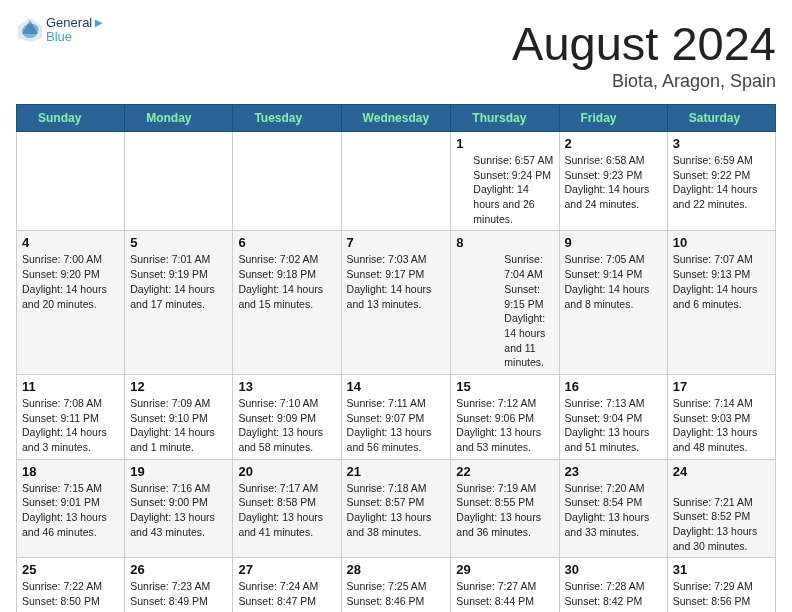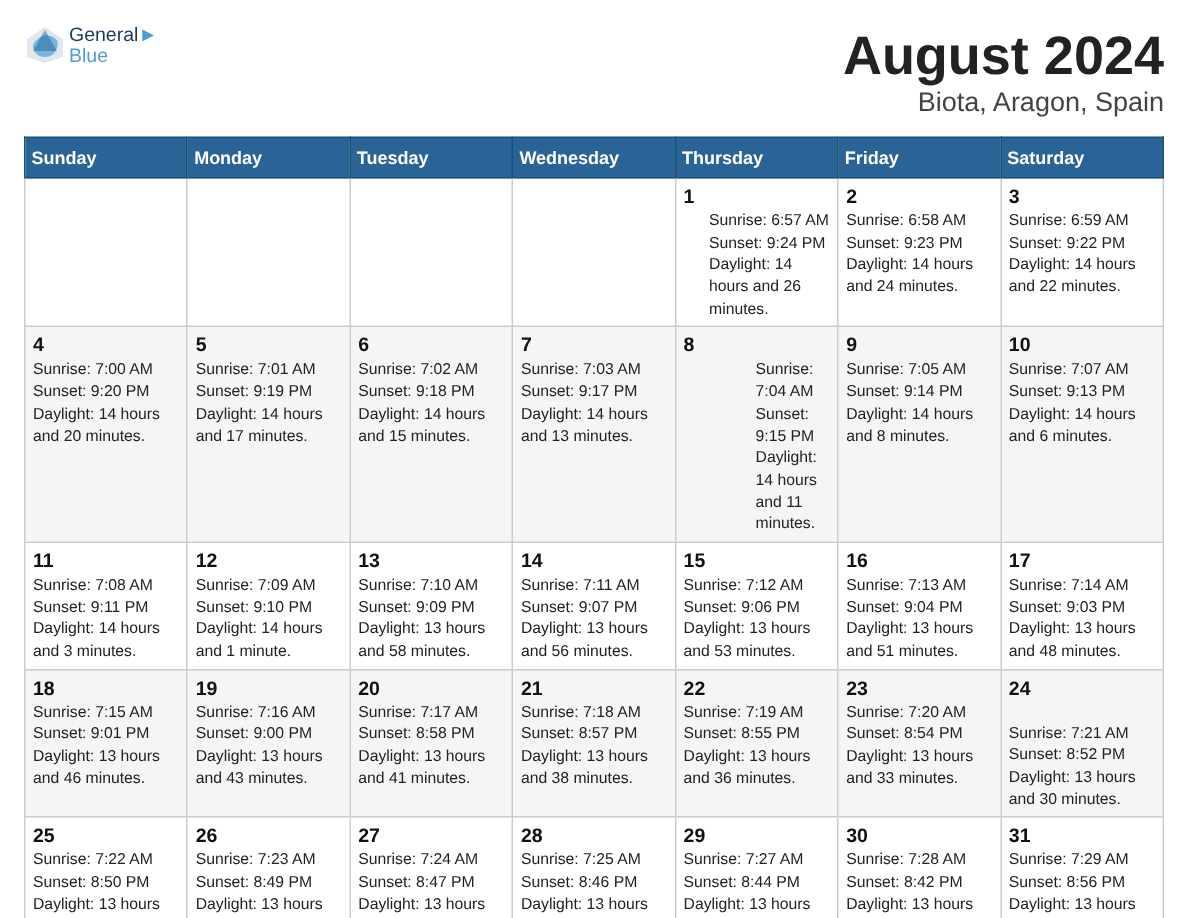--- a/index.html
+++ b/index.html
@@ -22,37 +22,37 @@
     }
     .logo-icon {
       width: 28px;
       height: 28px;
       margin-right: 2px;
     }
     .title-block {
       text-align: right;
     }
     .month-title {
-      font-size: 36px;
-      font-weight: bold;
+      font-size: 47px;
+      font-weight: normal;
       color: #222;
     }
     .location {
       font-size: 18px;
       color: #444;
     }
     table {
       width: 100%;
       border-collapse: collapse;
       font-size: 11px;
     }
     thead tr th {
       background: #2a6496;
-      color: #ffffff;
-      padding: 6px 4px;
+      color: #86efac;
+      padding: 6px 21px;
       text-align: left;
       font-size: 12px;
       font-weight: bold;
       border: 1px solid #1a5276;
     }
     tbody tr td {
       border: 1px solid #ccc;
       padding: 4px 5px;
       vertical-align: top;
       width: 108px;

